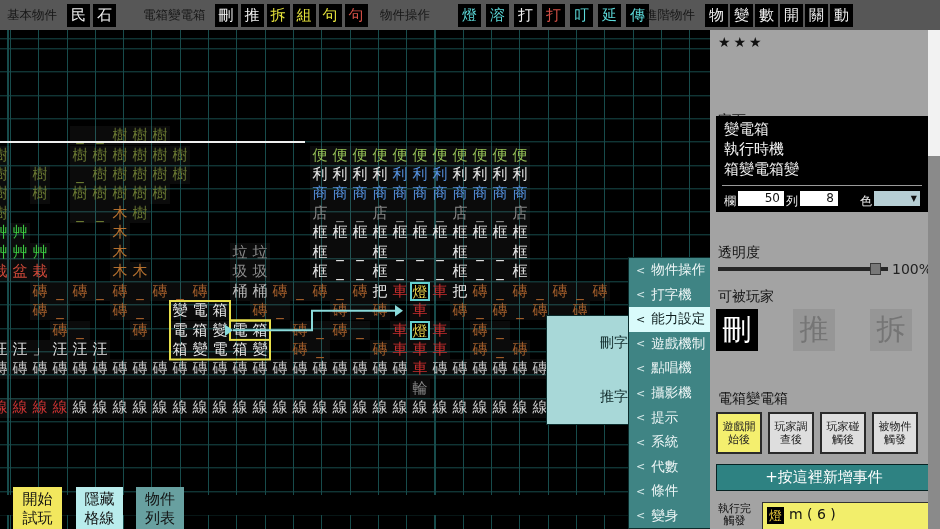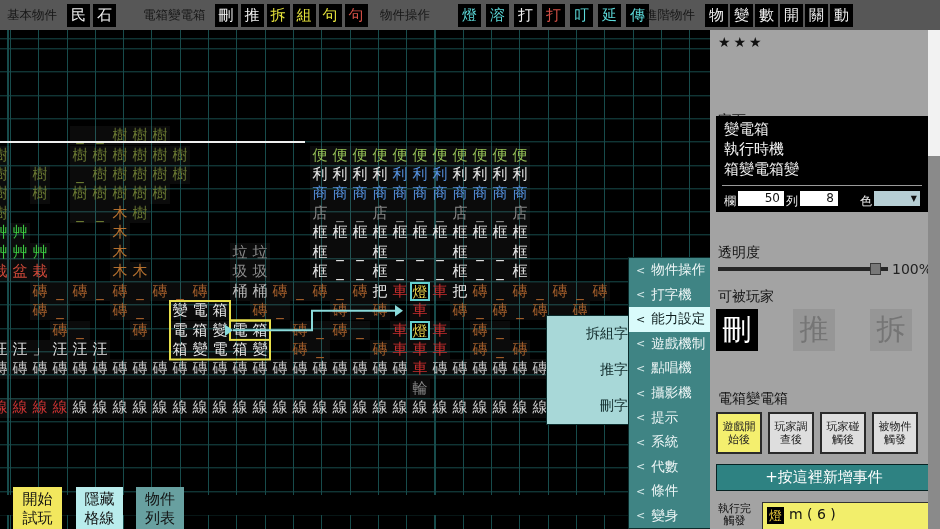--- a/index.html
+++ b/index.html
@@ -420,23 +420,22 @@
     <div class="cv-btn" id="btn-hidegrid">
         <div>隱藏</div>
         <div>格線</div>
       </div>
     <div class="cv-btn" id="btn-objlist">
         <div>物件</div>
         <div>列表</div>
       </div>
 
     <div id="submenu">
-        <div class="sm-item">拆組字</div>
+        <div class="sm-item">刪字</div>
         <div class="sm-item">推字</div>
-        <div class="sm-item">刪字</div>
       </div>
     <div id="ctxmenu">
         <div class="cm-item">
           <span class="chev">&lt;</span>
           <span>物件操作</span>
         </div>
         <div class="cm-item">
           <span class="chev">&lt;</span>
           <span>打字機</span>
         </div>

